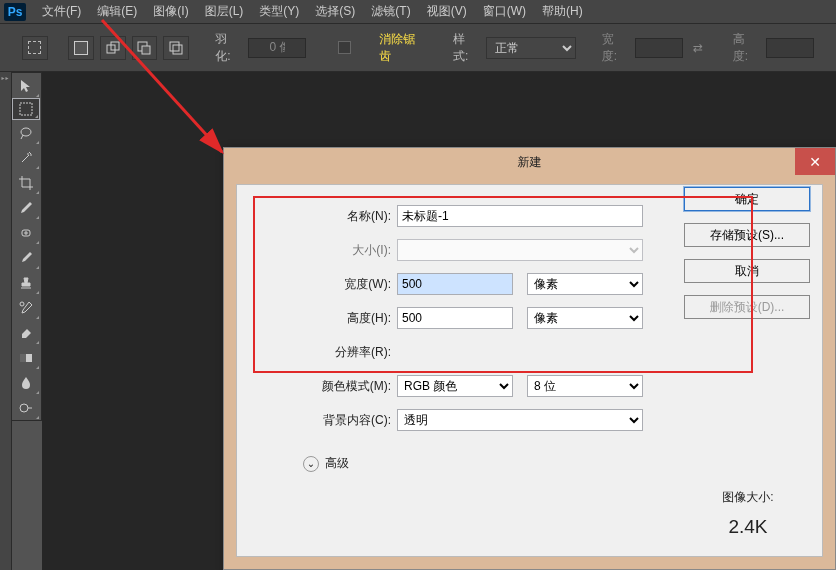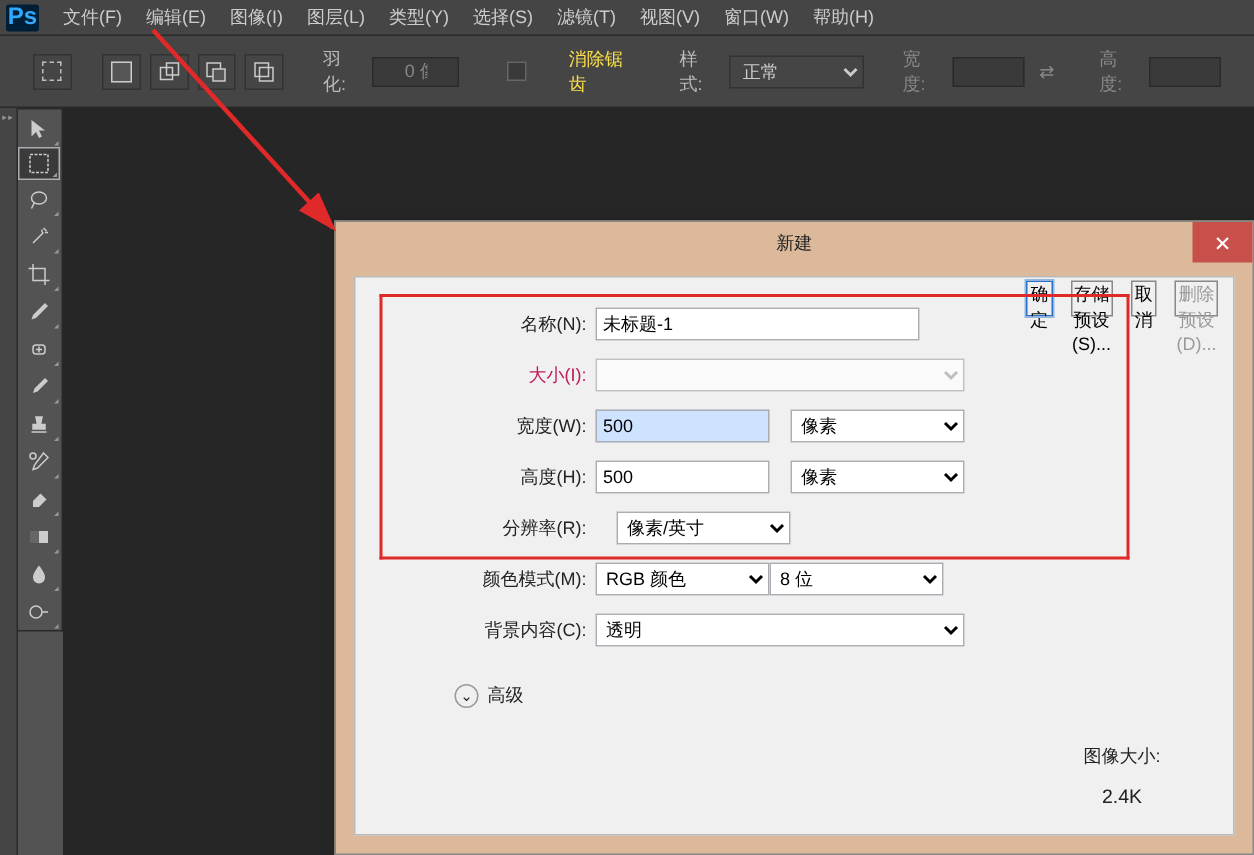--- a/index.html
+++ b/index.html
@@ -1,18 +1,18 @@
 <!DOCTYPE html>
 <html><head>
 <meta charset="utf-8">
 <style>
 *{margin:0;padding:0;box-sizing:border-box;font-family:"Microsoft YaHei",Arial,sans-serif;font-size:12px}
 body{background:#535353;width:836px;height:570px;overflow:hidden;position:relative}
 .menubar{background:#454545;height:24px;display:flex;align-items:center;padding:0 4px;border-bottom:1px solid #2a2a2a}
-.ps-logo{width:22px;height:18px;background:#001e36;color:#31a8ff;font-weight:bold;font-size:16px;display:flex;align-items:center;justify-content:center;border-radius:2px;margin-right:8px}
+.ps-logo{width:22px;height:18px;background:#001e36;color:#31a8ff;font-weight:bold;font-size:12px;display:flex;align-items:center;justify-content:center;border-radius:2px;margin-right:8px}
 .menu-item{color:#ccc;padding:18px 8px;cursor:pointer}
 .optionbar{background:#454545;height:48px;border-bottom:1px solid #2a2a2a;display:flex;align-items:center;padding:0 22px;gap:6px}
 .opt-box{width:26px;height:24px;border:1px solid #333;background:#454545;display:flex;align-items:center;justify-content:center}
 .opt-label{color:#bbb;margin-left:20px}
 .opt-input{background:#3a3a3a;border:1px solid #2a2a2a;color:#888;width:58px;height:20px;padding:2px 20px}
 .opt-select{background:#454545;border:1px solid #333;color:#ccc;height:22px;width:90px;padding:0 4px}
 .chk{width:13px;height:13px;border:1px solid #666;background:#3a3a3a;display:inline-block}
 .left-strip{position:absolute;left:0;top:72px;width:12px;height:498px;background:#454545;border-right:1px solid #2a2a2a}
 .left-strip .dots{color:#999;font-size:6px;text-align:center;padding-top:2px;letter-spacing:1px}
 .toolbar{position:absolute;left:12px;top:72px;width:30px;background:#535353;border:1px solid #2a2a2a;border-left:none}
@@ -23,24 +23,24 @@
 .dialog{position:absolute;left:223px;top:147px;width:613px;height:423px;background:#dbb99a;border:1px solid #888;box-shadow:2px 2px 8px rgba(0,0,0,.4)}
 .dlg-title{height:28px;background:#dbb99a;display:flex;align-items:center;justify-content:center;position:relative;color:#222;font-size:13px}
 .dlg-close{position:absolute;right:0;top:0;width:40px;height:27px;background:#c8504b;color:#fff;display:flex;align-items:center;justify-content:center;font-size:14px;cursor:pointer}
 .dlg-body{position:absolute;left:12px;top:36px;right:12px;bottom:12px;background:#f0f0f0;border:1px solid #bbb;padding:14px 10px}
 .annot{position:absolute;border:2px solid #e02929;pointer-events:none}
 .annot.top{left:253px;top:196px;width:500px;height:20px;border-bottom:none}
 .annot.main{left:253px;top:216px;width:500px;height:157px;border-top:none}
 .arrow-svg{position:absolute;left:94px;top:12px;pointer-events:none}
 .form-row{display:flex;align-items:center;height:34px}
 .form-lbl{width:150px;text-align:right;padding-right:6px;color:#222}
-.form-lbl.dis{color:#be185d}
+.form-lbl.dis{color:#737373}
 .tin{height:22px;border:1px solid #abadb3;background:#fff;padding:2px 4px;color:#000}
 .sel{height:22px;border:1px solid #abadb3;background:#fff;color:#000;padding:0 2px}
-.btns{position:absolute;right:10px;top:2px;width:128px;display:flex;flex-direction:row;gap:12px}
+.btns{position:absolute;right:10px;top:2px;width:128px;display:flex;flex-direction:column;gap:12px}
 .dbtn{height:24px;border:1px solid #888;background:#f0f0f0;cursor:pointer;color:#000;width:126px}
 .dbtn.def{border:1px solid #2a72c8;outline:1px solid #92b6e0}
 .dbtn.dis{color:#9a9a9a}
 .imgsize{position:absolute;right:10px;bottom:18px;width:128px;text-align:center;color:#222}
 .adv-row{display:flex;align-items:center;margin-top:18px;margin-left:56px;color:#222}
 .chev{width:16px;height:16px;border:1px solid #999;border-radius:8px;display:flex;align-items:center;justify-content:center;margin-right:6px;font-size:10px}
 .rect-ico{width:14px;height:14px;border:1px solid #ccc;background:#555}
 .sq{width:13px;height:13px;border:1px dashed #bbb}
 .ico-svg{width:16px;height:16px}
 </style>
@@ -201,65 +201,64 @@
 
 <div class="dialog">
   <div class="dlg-title">
       <span>新建</span>
     <div class="dlg-close">✕</div>
   </div>
   <div class="dlg-body">
 
     <div class="form-row">
       <div class="form-lbl">名称(N):</div>
-      <input class="tin" style="width: 216px;" value="未标题-1">
+      <input class="tin" style="width: 246px;" value="未标题-1">
     </div>
     <div class="form-row">
       <div class="form-lbl dis">大小(I):</div>
       <select class="sel" style="width:246px;color:#aaa" disabled=""><option></option></select>
     </div>
     <div class="form-row">
       <div class="form-lbl">宽度(W):</div>
       <input class="tin" style="width: 116px; background: rgb(205, 227, 255);" value="500">
       <select class="sel" style="width:116px;margin-left:14px"><option>像素</option></select>
     </div>
     <div class="form-row">
       <div class="form-lbl">高度(H):</div>
       <input class="tin" style="width: 116px;" value="500">
       <select class="sel" style="width:116px;margin-left:14px"><option>像素</option></select>
     </div>
     <div class="form-row">
       <div class="form-lbl">分辨率(R):</div>
-      <select class="sel" style="width:116px;margin-left:14px"><option>像素/英寸</option></select>
     </div>
     <div class="form-row">
       <div class="form-lbl">颜色模式(M):</div>
       <select class="sel" style="width:116px"><option>RGB 颜色</option></select>
-      <select class="sel" style="width:116px;"><option>8 位</option></select>
+      <select class="sel" style="width:116px;margin-left:14px"><option>8 位</option></select>
     </div>
     <div class="form-row">
       <div class="form-lbl">背景内容(C):</div>
       <select class="sel" style="width:246px"><option>透明</option></select>
     </div>
 
     <div class="adv-row">
       <span class="chev">⌄</span>
       <span>高级</span>
     </div>
 
     <div class="btns">
       <button class="dbtn def">确定</button>
       <button class="dbtn">存储预设(S)...</button>
       <button class="dbtn">取消</button>
       <button class="dbtn dis">删除预设(D)...</button>
     </div>
 
     <div class="imgsize">
       <div>图像大小:</div>
-      <div style="margin-top:10px;font-size:13px">2.4K</div>
+      <div style="margin-top:10px;font-size:19px">2.4K</div>
     </div>
   </div>
 </div>
 
 <div class="annot top"></div>
 <div class="annot main"></div>
 <svg class="arrow-svg" width="170" height="170">
   <defs>
       <marker id="ah" markerWidth="10" markerHeight="10" refX="8" refY="3" orient="auto">
         <path d="M0 0 L9 3 L0 6 Z" fill="#e02929"></path>

